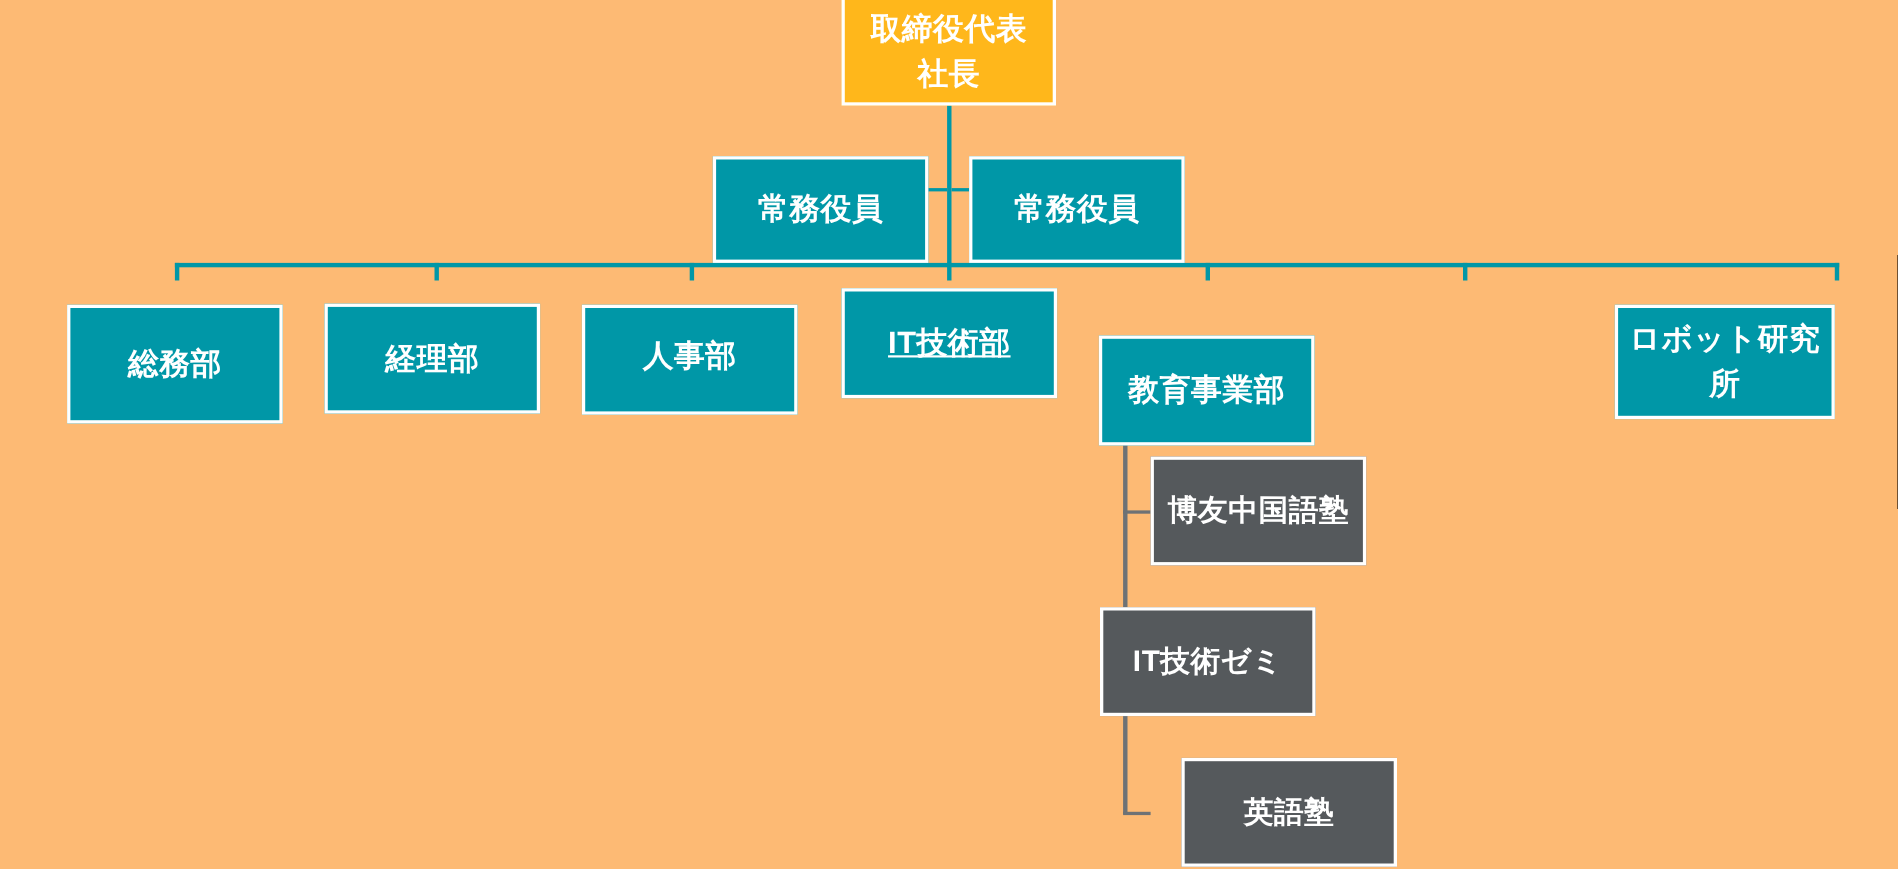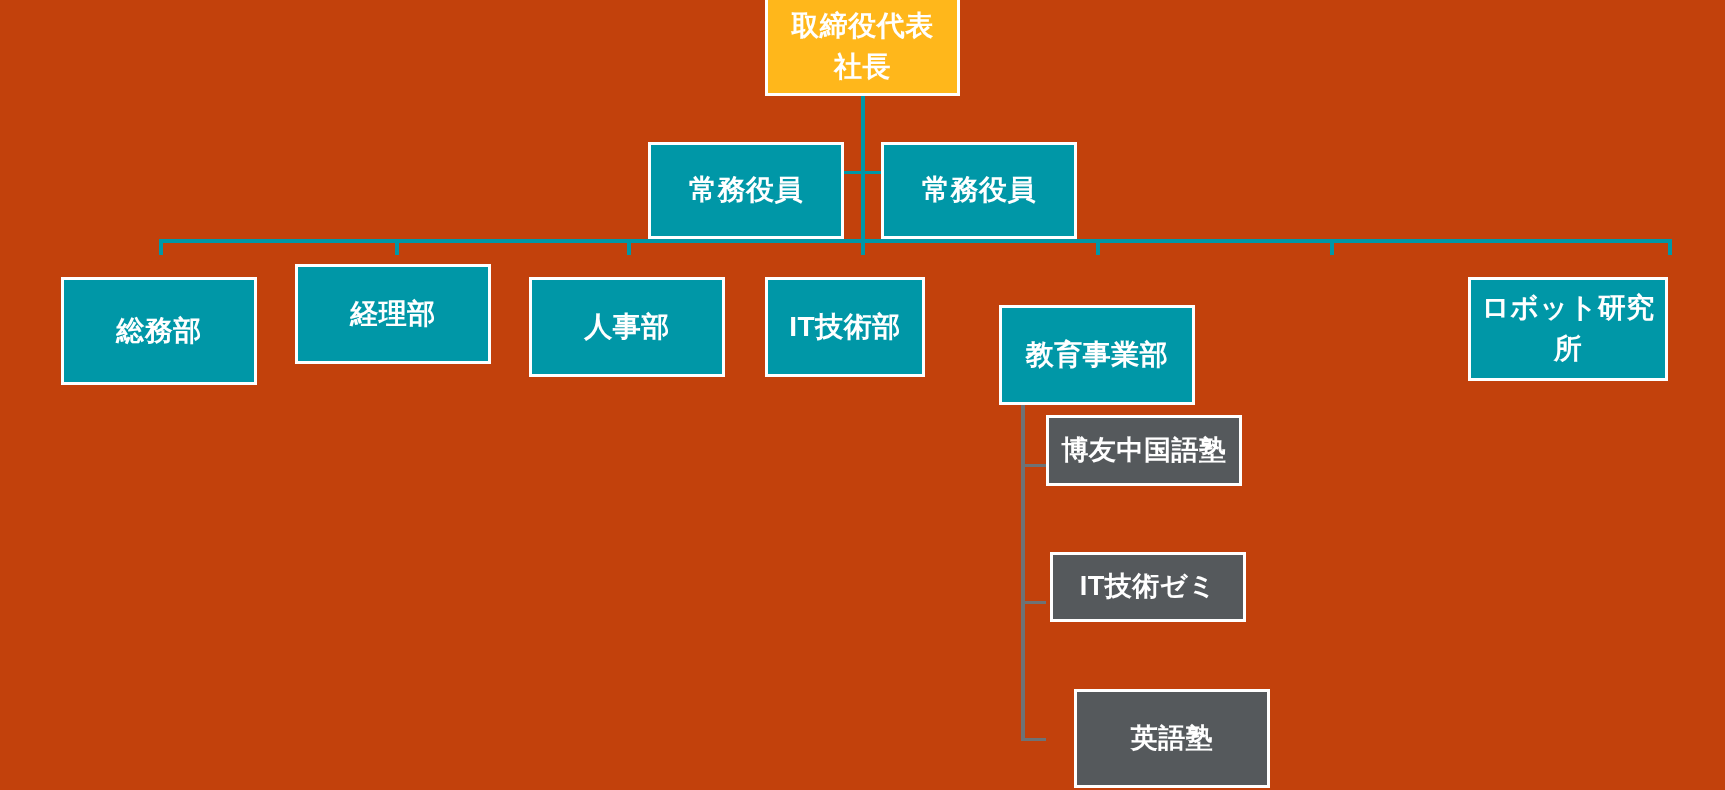--- a/index.html
+++ b/index.html
@@ -8,21 +8,21 @@
     padding: 0;
     background: #000000;
   }
   body {
     font-family: "Liberation Sans", "DejaVu Sans", sans-serif;
   }
   #chart-root {
     position: relative;
     width: 1725px;
     height: 790px;
-    background: #c2410c;
+    background: #fdba74;
     overflow: hidden;
   }
   
   .node {
     position: absolute;
     box-sizing: border-box;
     display: flex;
     align-items: center;
     justify-content: center;
     text-align: center;
@@ -83,30 +83,30 @@
 
   <div class="node exec" style="left:765px; top:-3px; width:195px; height:99px;">取締役代表
 社長</div>
 
   <div class="node dept" style="left:648px; top:142px; width:196px; height:97px;">常務役員</div>
 
   <div class="node dept" style="left:881px; top:142px; width:196px; height:97px;">常務役員</div>
 
   <div class="node dept" style="left:61px; top:277px; width:196px; height:108px;">総務部</div>
 
-  <div class="node dept" style="left:295px; top:264px; width:196px; height:100px;">経理部</div>
+  <div class="node dept" style="left:295px; top:276px; width:196px; height:100px;">経理部</div>
 
-  <div class="node dept" style="left:529px; top:277px; width:196px; height:100px;">人事部</div>
+  <div class="node dept" style="left:529px; top:277px; width:196px; height:100px;font-family:Liberation Mono, monospace;">人事部</div>
 
-  <div class="node dept" style="left:765px; top:277px; width:160px; height:100px;">IT技術部</div>
+  <div class="node dept" style="left:765px; top:262px; width:196px; height:100px;text-decoration:underline;">IT技術部</div>
 
   <div class="node dept" style="left:999px; top:277px; width:196px; height:100px;margin-top:28px;">教育事業部</div>
 
 
   <div class="node dept" style="left:1468px; top:277px; width:200px; height:104px;">ロボット研究所</div>
 
-  <div class="node sub" style="left:1046px; top:415px; width:196px; height:71px;">博友中国語塾</div>
+  <div class="node sub" style="left:1046px; top:415px; width:196px; height:99px;">博友中国語塾</div>
 
-  <div class="node sub" style="left:1050px; top:552px; width:196px; height:70px;">IT技術ゼミ</div>
+  <div class="node sub" style="left:1000px; top:552px; width:196px; height:99px;">IT技術ゼミ</div>
 
   <div class="node sub" style="left:1046px; top:689px; width:196px; height:99px;margin-left:28px;">英語塾</div>
 
 </div>
 
 </body></html>

